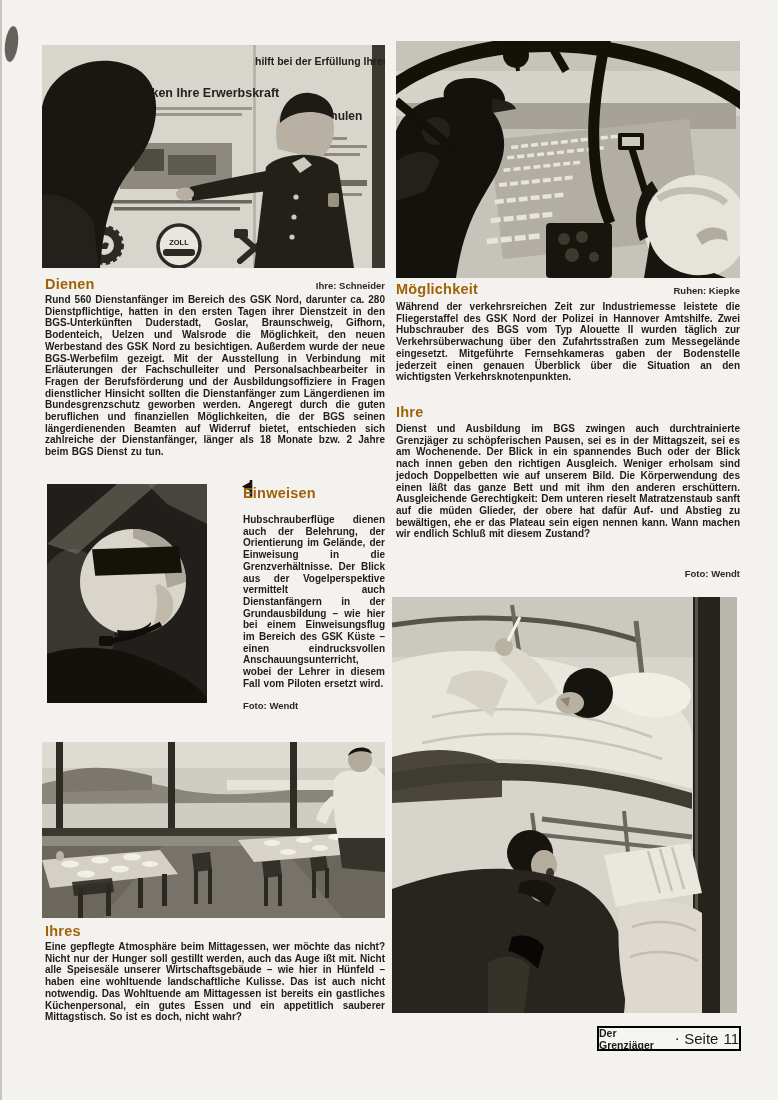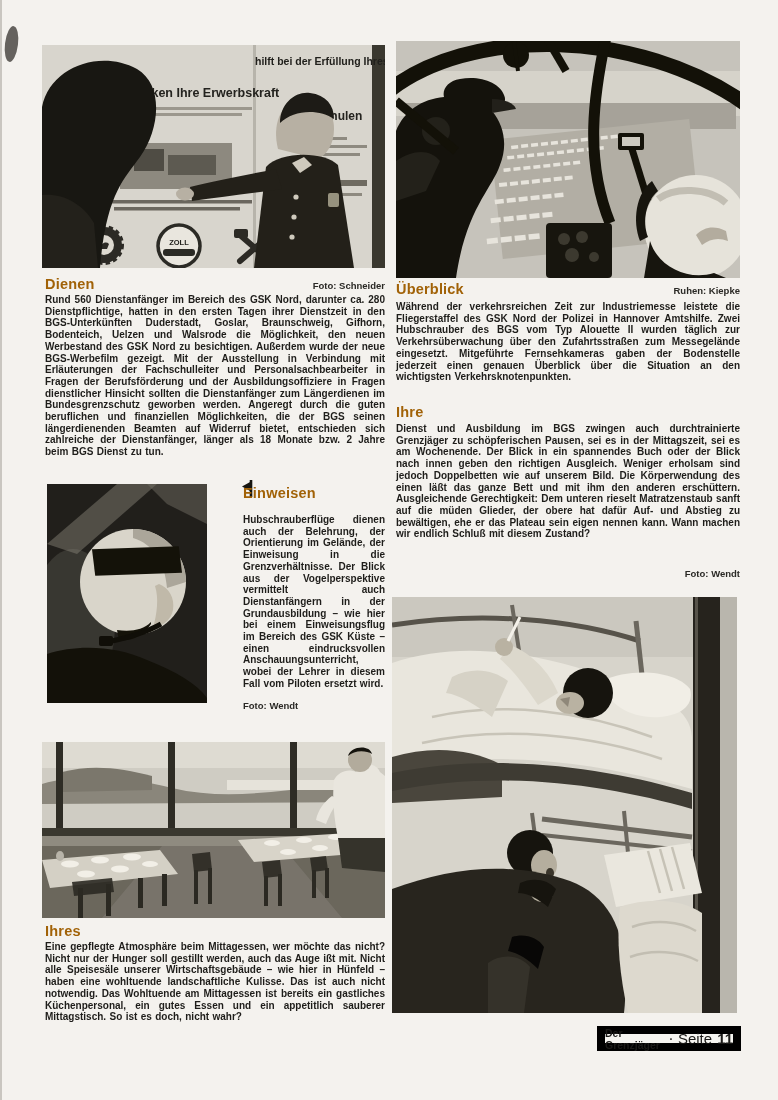--- a/index.html
+++ b/index.html
@@ -15,27 +15,27 @@
   }
   .credit {
     position:absolute; font-weight:bold; font-size:9.5px; color:#2a2925; text-align:right;
   }
   .bodycol {
     position:absolute; font-weight:bold; font-size:10px; line-height:11.7px;
     text-align:justify; color:#1e1d1a; word-spacing:.6px; letter-spacing:0;
   }
   .footer-box {
     position:absolute; left:597px; top:1026px; width:144px; height:25px;
-    border:8px solid #000000; background:#f6f5f1; box-sizing:border-box;
+    border:2px solid #000000; background:#f6f5f1; box-sizing:border-box;
     display:flex; align-items:center; justify-content:center; gap:5px;
   }
   .footer-box .mag { font-weight:bold; font-size:10.5px; }
   .footer-box .sep { font-weight:bold; font-size:10.5px; }
   .footer-box .seite { font-weight:normal; font-size:15px; }
-  .footer-box .num { font-weight:bold; font-size:15px; line-height:1; }
+  .footer-box .num { font-weight:normal; font-size:15px; line-height:1; }
   .edge-line { position:absolute; left:0; top:0; width:2px; height:1100px; background:#b7b4ac; opacity:.7; }
   .punch-blob { position:absolute; left:5px; top:26px; width:13px; height:36px; background:#4b4944;
                 border-radius:50%; transform:rotate(7deg); opacity:.85; }
   .arrow-icon { position:absolute; left:241px; top:480px; }
 </style>
 </head>
 <body>
 
 <div class="page">
 
@@ -188,24 +188,24 @@
       <circle cx="198" cy="216" r="5" fill="#3c392f"></circle>
 
       <path d="M330,190 C318,184 308,186 300,194 L306,204 C314,198 322,196 332,200 Z" fill="#b3ac9e"></path>
       <path d="M0,60 L60,110" stroke="#131108" stroke-width="9"></path>
       <circle cx="120" cy="14" r="13" fill="#131108"></circle>
       <path d="M118,0 L122,30" stroke="#131108" stroke-width="4"></path>
     </svg>
   </div>
 
   <div class="headline" style="left:45px; top:276px;">Dienen</div>
-  <div class="credit" style="left:42px; top:280px; width:343px;">Foto: Schneider</div>
+  <div class="credit" style="left:42px; top:280px; width:343px;">Ihre: Schneider</div>
   <div class="bodycol" style="left:45px; top:294px; width:340px;">Rund 560 Dienstanfänger im Bereich des GSK Nord, darunter ca. 280 Dienstpflichtige, hatten in den ersten Tagen ihrer Dienstzeit in den BGS-Unterkünften Duderstadt, Goslar, Braunschweig, Gifhorn, Bodenteich, Uelzen und Walsrode die Möglichkeit, den neuen Werbestand des GSK Nord zu besichtigen. Außerdem wurde der neue BGS-Werbefilm gezeigt. Mit der Ausstellung in Verbindung mit Erläuterungen der Fachschulleiter und Personalsachbearbeiter in Fragen der Berufsförderung und der Ausbildungsoffiziere in Fragen dienstlicher Hinsicht sollten die Dienstanfänger zum Längerdienen im Bundesgrenzschutz geworben werden. Angeregt durch die guten beruflichen und finanziellen Möglichkeiten, die der BGS seinen längerdienenden Beamten auf Widerruf bietet, entschieden sich zahlreiche der Dienstanfänger, länger als 18 Monate bzw. 2 Jahre beim BGS Dienst zu tun.</div>
 
-  <div class="headline" style="left:396px; top:281px;">Überblick</div>
+  <div class="headline" style="left:396px; top:281px;">Möglichkeit</div>
   <div class="credit" style="left:396px; top:285px; width:344px;">Ruhen: Kiepke</div>
   <div class="bodycol" style="left:396px; top:301px; width:344px;">Während der verkehrsreichen Zeit zur Industriemesse leistete die Fliegerstaffel des GSK Nord der Polizei in Hannover Amtshilfe. Zwei Hubschrauber des BGS vom Typ Alouette II wurden täglich zur Verkehrsüberwachung über den Zufahrtsstraßen zum Messegelände eingesetzt. Mitgeführte Fernsehkameras gaben der Bodenstelle jederzeit einen genauen Überblick über die Situation an den wichtigsten Verkehrsknotenpunkten.</div>
 
   <div class="headline" style="left:396px; top:404px;">Ihre</div>
   <div class="bodycol" style="left:396px; top:423px; width:344px;">Dienst und Ausbildung im BGS zwingen auch durchtrainierte Grenzjäger zu schöpferischen Pausen, sei es in der Mittagszeit, sei es am Wochenende. Der Blick in ein spannendes Buch oder der Blick nach innen geben den richtigen Ausgleich. Weniger erholsam sind jedoch Doppelbetten wie auf unserem Bild. Die Körperwendung des einen läßt das ganze Bett und mit ihm den anderen erschüttern. Ausgleichende Gerechtigkeit: Dem unteren rieselt Matratzenstaub sanft auf die müden Glieder, der obere hat dafür Auf- und Abstieg zu bewältigen, ehe er das Plateau sein eigen nennen kann. Wann machen wir endlich Schluß mit diesem Zustand?</div>
   <div class="credit" style="left:396px; top:568px; width:344px;">Foto: Wendt</div>
 
   <div class="photo" style="left:47px; top:484px; width:160px; height:219px;">
     <svg width="160" height="219" viewBox="0 0 160 219" xmlns="http://www.w3.org/2000/svg">
       <rect x="0" y="0" width="160" height="219" fill="#211f1b"></rect>

